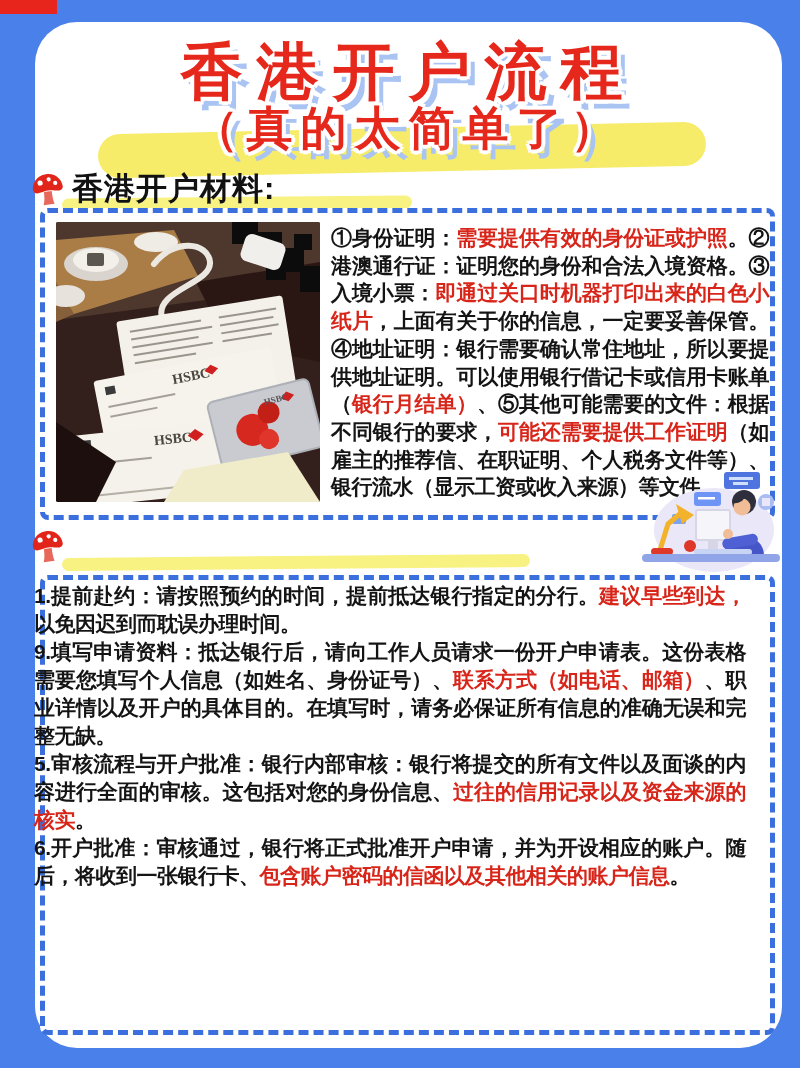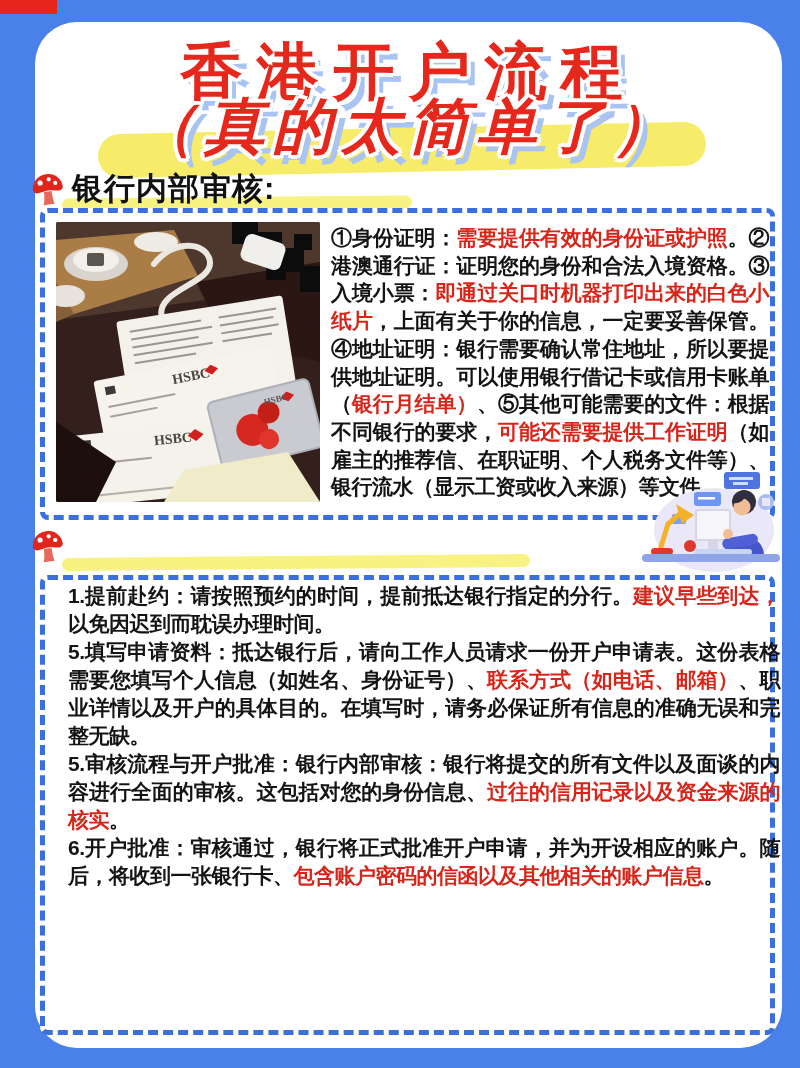--- a/index.html
+++ b/index.html
@@ -22,21 +22,21 @@
   
   .title-line {
     left:35px; width:747px; text-align:center;
     font-weight:900; color:#e6281c; white-space:nowrap;
     text-shadow:
       -3px -3px 0 #fff, 3px -3px 0 #fff, -3px 3px 0 #fff, 3px 3px 0 #fff,
       0 -4px 0 #fff, 0 4px 0 #fff, -4px 0 0 #fff, 4px 0 0 #fff,
       8px 9px 0 #a9c3f2;
   }
   .title-1 { top:30px; font-size:62px; letter-spacing:14px; z-index:3; }
-  .title-2 { top:87px; font-size:60px; letter-spacing:8px; z-index:3;font-style:italic; }
+  .title-2 { top:98px; font-size:46px; letter-spacing:8px; z-index:3; }
   .title-highlight {
     left:98px; top:128px; width:608px; height:44px;
     background:#f6ec69; border-radius:24px; transform:rotate(-1.2deg); z-index:2;
   }
 
   
   .section-header { display:flex; align-items:center; gap:6px; z-index:4; }
   .section-header .hdr-text {
     font-size:31px; font-weight:900; color:#111; letter-spacing:1px; z-index:2;
   }
@@ -55,21 +55,21 @@
   .box-process  { left:40px; top:575px; width:735px; height:460px; }
 
   .materials-photo { left:56px; top:222px; width:264px; height:280px; z-index:4; border-radius:2px; overflow:hidden; }
 
   .body-text {
     font-size:21px; font-weight:700; line-height:27.7px;
     letter-spacing:-0.5px; text-align:justify; word-break:break-all;
     color:#141414;
   }
   .materials-text { left:331px; top:224px; width:438px; height:280px; z-index:4; }
-  .steps { left:68px; top:582px; width:712px; height:448px; z-index:4; }
+  .steps { left:34px; top:582px; width:712px; height:448px; z-index:4; }
   .steps p { margin:0; }
   .steps .body-text-line { line-height:28px; }
   .red { color:#d8251a; }
 
   .illustration { left:636px; top:470px; width:150px; height:104px; z-index:5; }
 </style>
 </head>
 <body>
 
 <div class="abs top-left-mark"></div>
@@ -81,21 +81,21 @@
 
 <div class="abs swoosh swoosh-1"></div>
 <div class="abs section-header hdr-1">
   <svg class="mushroom" viewBox="0 0 36 34">
     <path d="M18,2 C8,2 3,10 3,16 C3,19.5 6.5,20.6 10.5,19.6 C13.5,18.9 15,18.4 18,18.4 C21,18.4 22.5,18.9 25.5,19.6 C29.5,20.6 33,19.5 33,16 C33,10 28,2 18,2 Z" fill="#e2251b"></path>
     <circle cx="11" cy="10" r="2.6" fill="#ffffff"></circle>
     <circle cx="20" cy="7.5" r="2.1" fill="#ffffff"></circle>
     <circle cx="26" cy="12" r="2.1" fill="#ffffff"></circle>
     <path d="M13.5,19.5 C13.5,26 12.5,30 11.5,32.5 L22.5,32.5 C21.5,29.5 21.3,24 21.3,19.5 Z" fill="#e8675b"></path>
   </svg>
-  <span class="hdr-text">银行内部审核:</span>
+  <span class="hdr-text">香港开户材料:</span>
 </div>
 
 <div class="abs dashed-box box-materials"></div>
 
 <div class="abs materials-photo">
   <svg viewBox="0 0 264 280" width="264" height="280">
     <rect width="264" height="280" fill="#33201c"></rect>
     <path d="M0,0 H264 V58 L150,78 L0,98 Z" fill="#4e382d"></path>
     <path d="M140,60 L264,40 L264,140 L170,120 Z" fill="#2a1714"></path>
 
@@ -208,16 +208,16 @@
     <circle cx="92" cy="64" r="5" fill="#f0bd96"></circle>
 
     <rect x="58" y="79" width="58" height="6" rx="3" fill="#c8d4f4"></rect>
     <rect x="6" y="84" width="138" height="8" rx="4" fill="#8fa5e8"></rect>
   </svg>
 </div>
 
 <div class="abs dashed-box box-process"></div>
 <div class="abs body-text steps">
     <p class="body-text-line"><span>1.提前赴约：请按照预约的时间，提前抵达银行指定的分行。</span><span class="red">建议早些到达，</span><span>以免因迟到而耽误办理时间。</span></p>
-    <p class="body-text-line"><span>5.填写申请资料：抵达银行后，请向工作人员请求一份开户申请表。这份表格需要您填写个人信息（如姓名、身份证号）、</span><span class="red">联系方式（如电话、邮箱）</span><span>、职业详情以及开户的具体目的。在填写时，请务必保证所有信息的准确无误和完整无缺。</span></p>
+    <p class="body-text-line"><span>9.填写申请资料：抵达银行后，请向工作人员请求一份开户申请表。这份表格需要您填写个人信息（如姓名、身份证号）、</span><span class="red">联系方式（如电话、邮箱）</span><span>、职业详情以及开户的具体目的。在填写时，请务必保证所有信息的准确无误和完整无缺。</span></p>
     <p class="body-text-line"><span>5.审核流程与开户批准：银行内部审核：银行将提交的所有文件以及面谈的内容进行全面的审核。这包括对您的身份信息、</span><span class="red">过往的信用记录以及资金来源的核实</span><span>。</span></p>
     <p class="body-text-line"><span>6.开户批准：审核通过，银行将正式批准开户申请，并为开设相应的账户。随后，将收到一张银行卡、</span><span class="red">包含账户密码的信函以及其他相关的账户信息</span><span>。</span></p>
   </div>
 
 </body></html>

